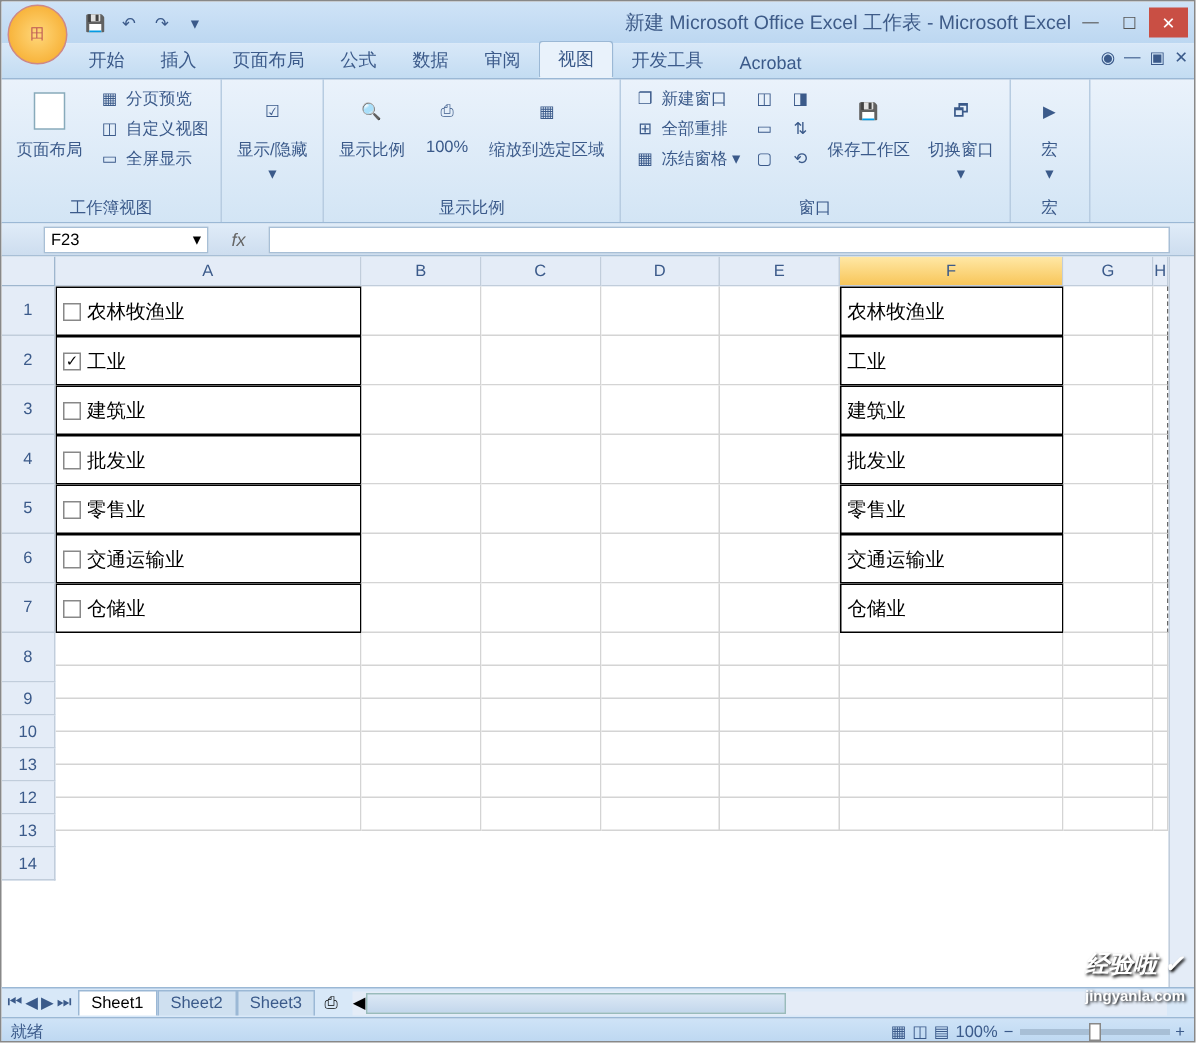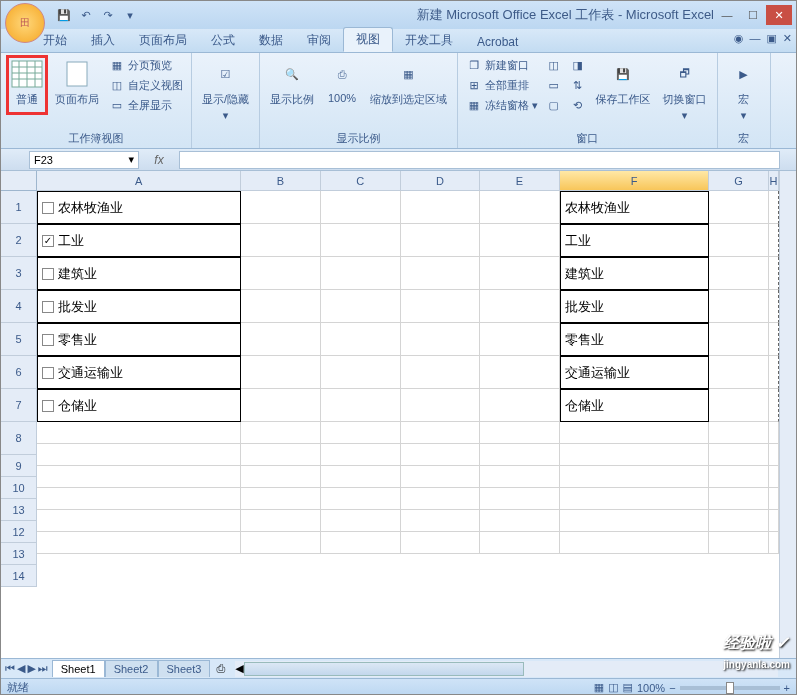--- a/index.html
+++ b/index.html
@@ -5,21 +5,21 @@
 * { box-sizing: border-box; margin: 0; padding: 0; font-family: "Microsoft YaHei", Tahoma, sans-serif; }
 body { width: 797px; height: 695px; background: #fff; overflow: hidden; position: relative; border: 1px solid #888; }
 .titlebar { height: 28px; background: linear-gradient(#cfe3f7,#bcd7f1); display: flex; align-items: center; padding: 0 4px; position: relative; }
 .office-btn { width: 40px; height: 40px; border-radius: 50%; background: radial-gradient(#ffd77a,#f5a623); border: 1px solid #c88; position: absolute; top: 2px; left: 4px; z-index: 10; display:flex;align-items:center;justify-content:center;font-size:10px;color:#b55; }
 .qat { margin-left: 50px; display: flex; gap: 4px; align-items: center; }
 .qat span { width: 18px; height: 18px; display: inline-flex; align-items:center;justify-content:center; font-size:11px; color:#3b5a8a; }
 .title-text { flex: 1; text-align: right; font-size: 13px; color: #3e5b88; }
 .win-ctrls { display: flex; gap: 0; }
 .win-btn { width: 26px; height: 20px; display:flex;align-items:center;justify-content:center; font-size:11px; color:#555; }
 .win-close { background:#c94f44; color:#fff; }
-.tabs { height: 24px; background: linear-gradient(#d8e8f8,#c3dcf2); display: flex; align-items: flex-end; padding-left: 30px; border-bottom:1px solid #9bb8d5; position:relative; }
+.tabs { height: 24px; background: linear-gradient(#d8e8f8,#c3dcf2); display: flex; align-items: flex-end; padding-left: 46px; border-bottom:1px solid #9bb8d5; position:relative; }
 .tab { padding: 3px 12px; font-size: 12px; color: #3b5a8a; cursor:pointer; }
 .tab.active { background: #e9f2fb; border: 1px solid #9bb8d5; border-bottom: 1px solid #e9f2fb; border-radius: 3px 3px 0 0; }
 .mdi-ctrls { position:absolute; right:4px; top:3px; display:flex; gap:6px; font-size:11px; color:#3b5a8a; }
 .ribbon { height: 96px; background: linear-gradient(#eaf2fb,#d3e5f5); border-bottom:1px solid #9bb8d5; display:flex; }
 .rgroup { border-right:1px solid #b7cce1; padding:3px 6px 0 6px; display:flex; flex-direction:column; justify-content:space-between; }
 .rgroup-label { font-size:11px; color:#3b5a8a; text-align:center; padding:2px 0; border-top:0; }
 .rbtn-large { display:flex; flex-direction:column; align-items:center; gap:2px; padding:2px 4px; font-size:11px; color:#3b5a8a; cursor:pointer; }
 .rbtn-large .ico { width:32px; height:32px; display:flex;align-items:center;justify-content:center; }
 .rbtn-small { display:flex; align-items:center; gap:3px; font-size:11px; color:#3b5a8a; cursor:pointer; padding:1px 2px; }
 .rbtn-small .ico { width:16px; height:16px; display:flex;align-items:center;justify-content:center; }
@@ -91,34 +91,20 @@
     <span>◉</span>
     <span>—</span>
     <span>▣</span>
     <span>✕</span>
   </div>
 </div>
 
 <div class="ribbon">
   <div class="rgroup">
     <div style="display:flex;gap:4px;">
-      <div class="rbtn-large highlight-red">
-        <div class="ico">
-            <svg width="32" height="28">
-              <rect x="1" y="1" width="30" height="26" fill="#fff" stroke="#7a9"></rect>
-              <line x1="1" y1="7" x2="31" y2="7" stroke="#7a9"></line>
-              <line x1="1" y1="13" x2="31" y2="13" stroke="#7a9"></line>
-              <line x1="1" y1="19" x2="31" y2="19" stroke="#7a9"></line>
-              <line x1="8" y1="1" x2="8" y2="27" stroke="#7a9"></line>
-              <line x1="16" y1="1" x2="16" y2="27" stroke="#7a9"></line>
-              <line x1="24" y1="1" x2="24" y2="27" stroke="#7a9"></line>
-            </svg>
-          </div>
-        <span>普通</span>
-      </div>
       <div class="rbtn-large">
         <div class="ico">
             <svg width="28" height="28">
               <rect x="4" y="2" width="20" height="24" fill="#fff" stroke="#8ab"></rect>
             </svg>
           </div>
         <span>页面布局</span>
       </div>
       <div class="views-col">
         <div class="rbtn-small">

